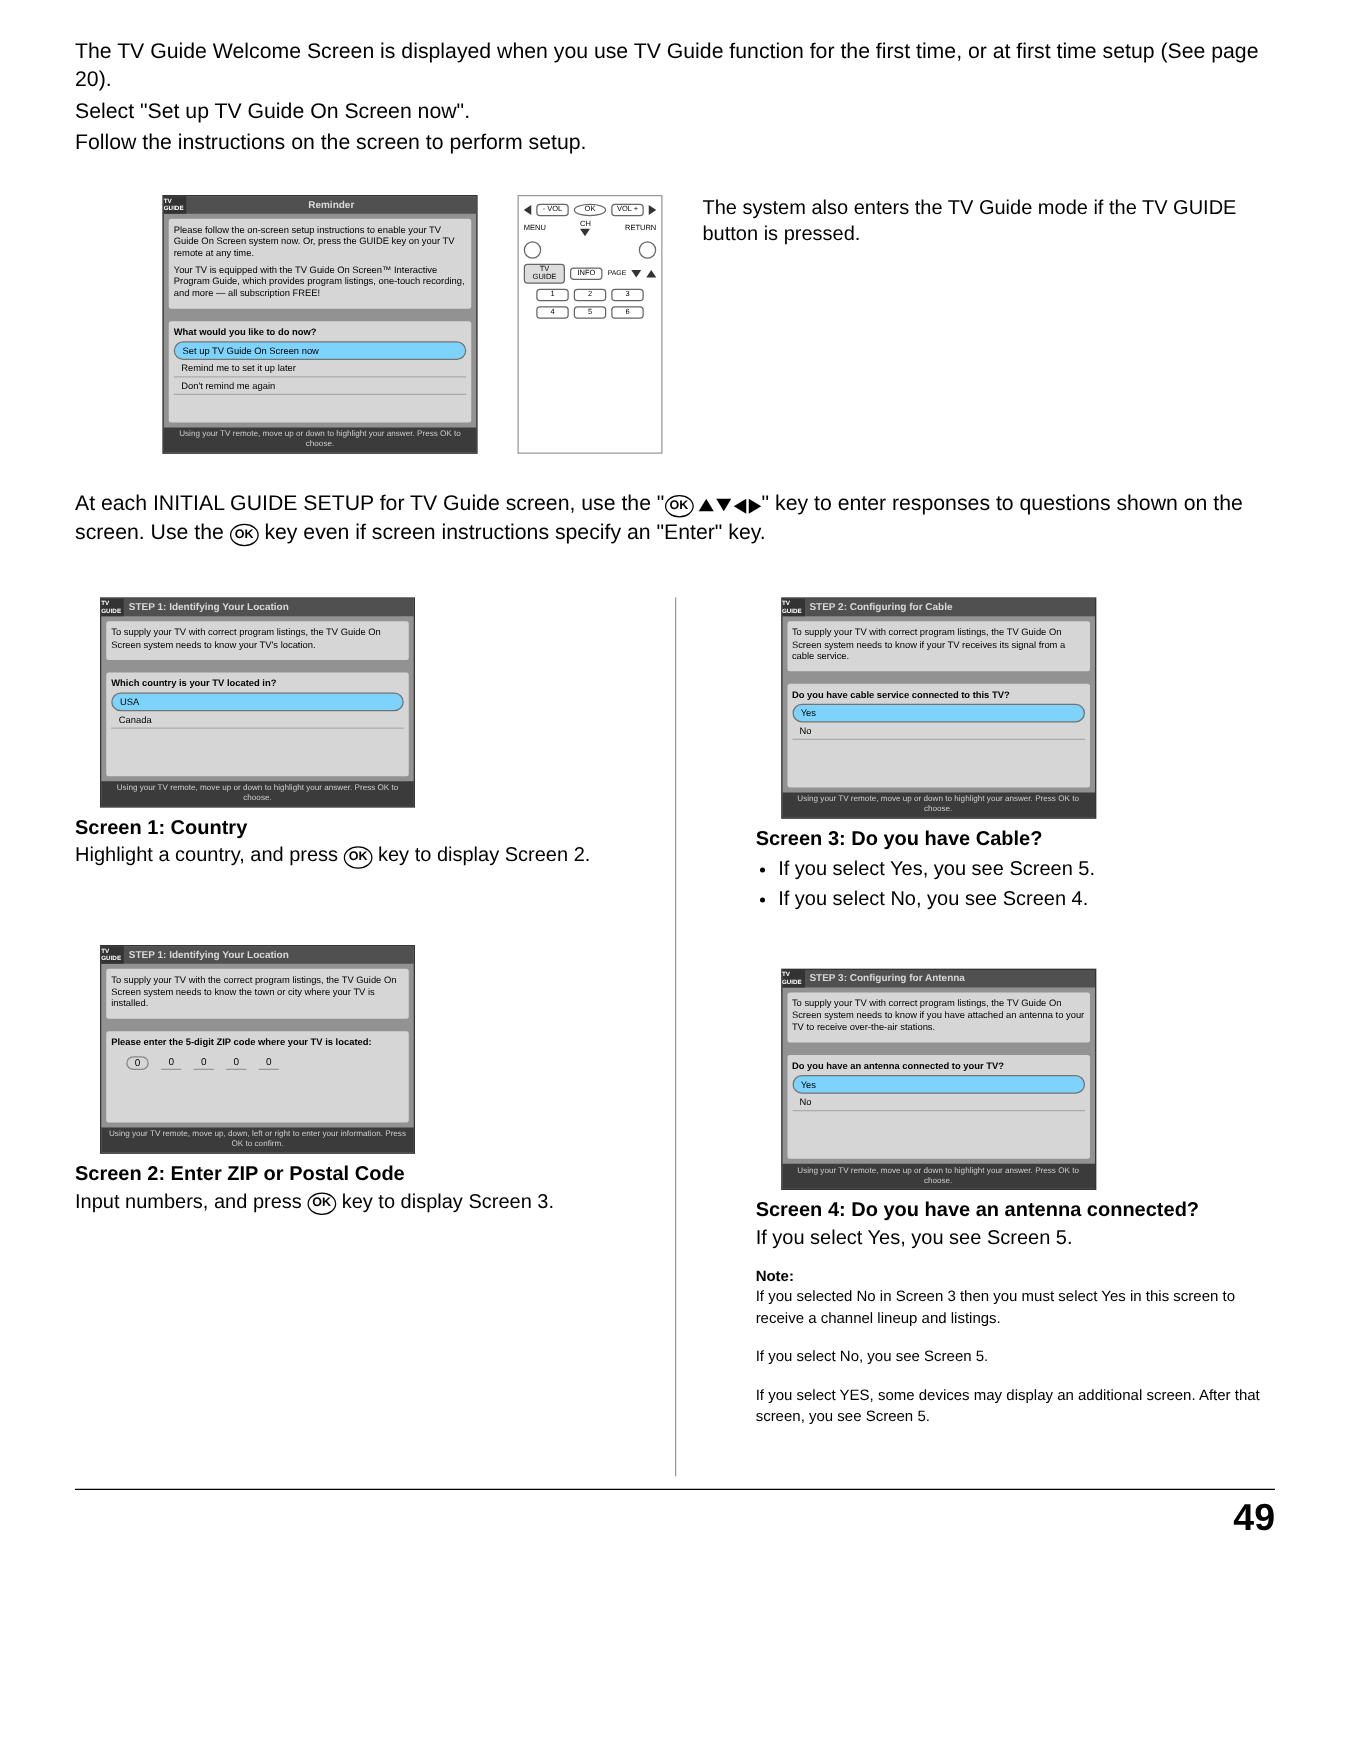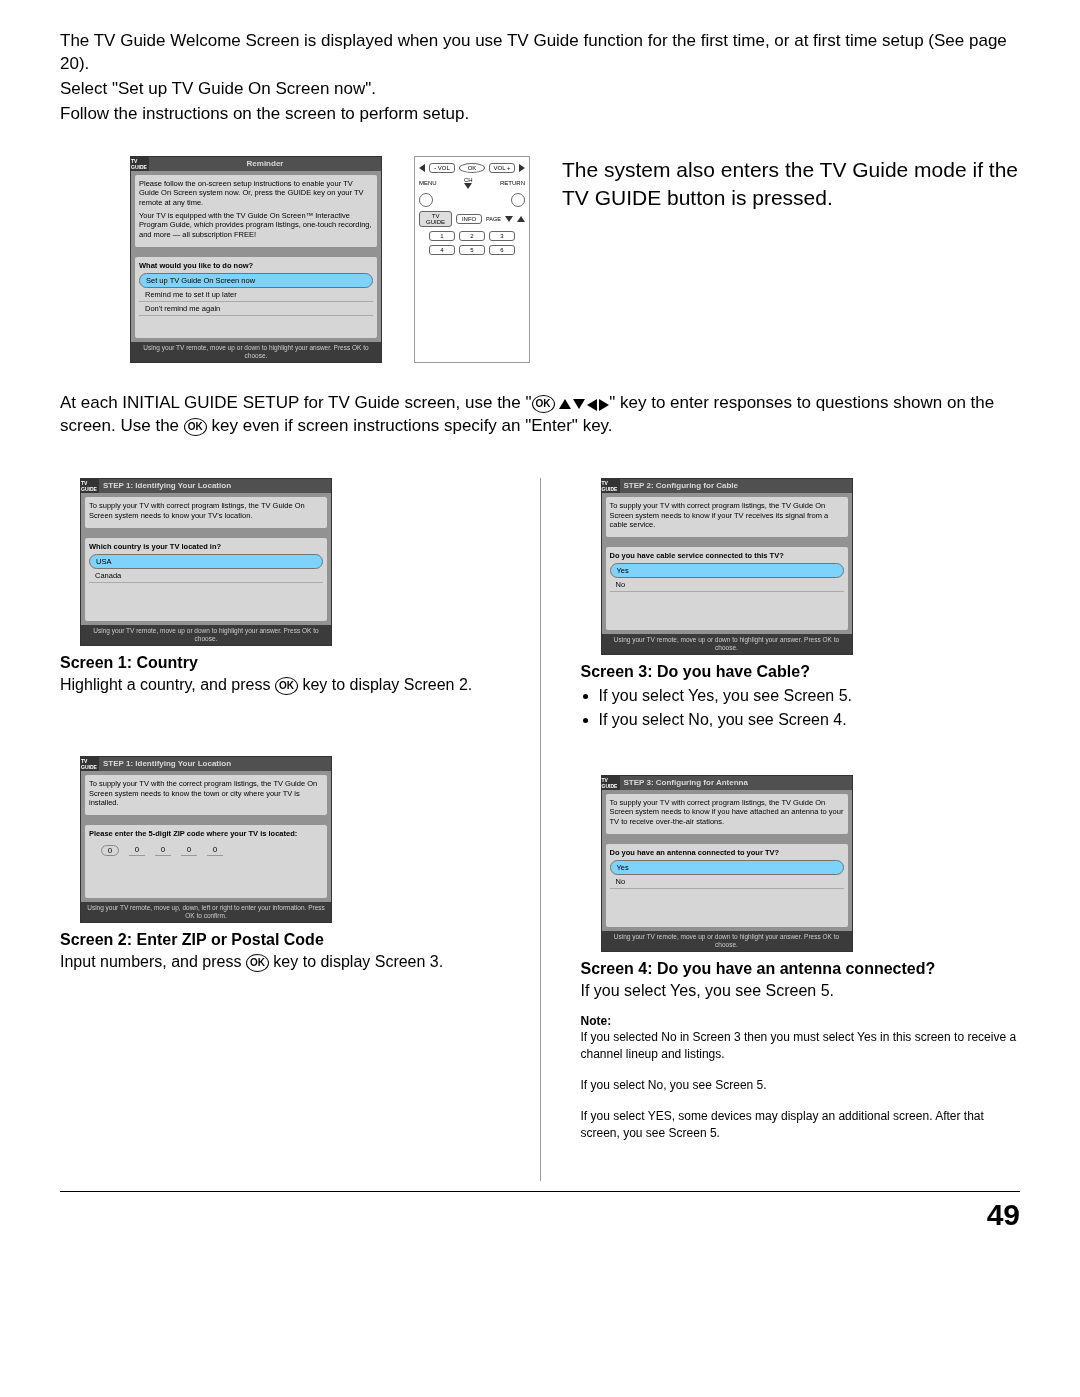--- a/index.html
+++ b/index.html
@@ -134,21 +134,21 @@
     height: 12px;
   }
   .tri {
     width: 0; height: 0;
   }
   .tri-l { border-top: 4px solid transparent; border-bottom: 4px solid transparent; border-right: 6px solid #333; }
   .tri-r { border-top: 4px solid transparent; border-bottom: 4px solid transparent; border-left: 6px solid #333; }
   .tri-u { border-left: 4px solid transparent; border-right: 4px solid transparent; border-bottom: 6px solid #333; }
   .tri-d { border-left: 4px solid transparent; border-right: 4px solid transparent; border-top: 6px solid #333; }
 
-  .side-text p { margin: 0; font-size: 21px; line-height: 1.35; }
+  .side-text p { margin: 0; font-size: 16px; line-height: 1.35; }
 
   .mid-para {
     margin-top: 28px;
     font-size: 17px;
     line-height: 1.4;
   }
   .okicon {
     display: inline-block;
     border: 1.5px solid #000;
     border-radius: 50%;
@@ -164,21 +164,21 @@
   }
   .atri { width:0; height:0; display:inline-block; }
   .au { border-left:6px solid transparent; border-right:6px solid transparent; border-bottom:10px solid #000; }
   .ad { border-left:6px solid transparent; border-right:6px solid transparent; border-top:10px solid #000; }
   .al { border-top:6px solid transparent; border-bottom:6px solid transparent; border-right:10px solid #000; }
   .ar { border-top:6px solid transparent; border-bottom:6px solid transparent; border-left:10px solid #000; }
 
   .columns {
     display: flex;
     margin-top: 40px;
-    gap: 40px;
+    gap: 64px;
   }
   .col {
     flex: 1;
   }
   .divider {
     width: 1px;
     background: #999;
   }
   .screen-block { margin-bottom: 40px; }
   .screen-block .caption {

